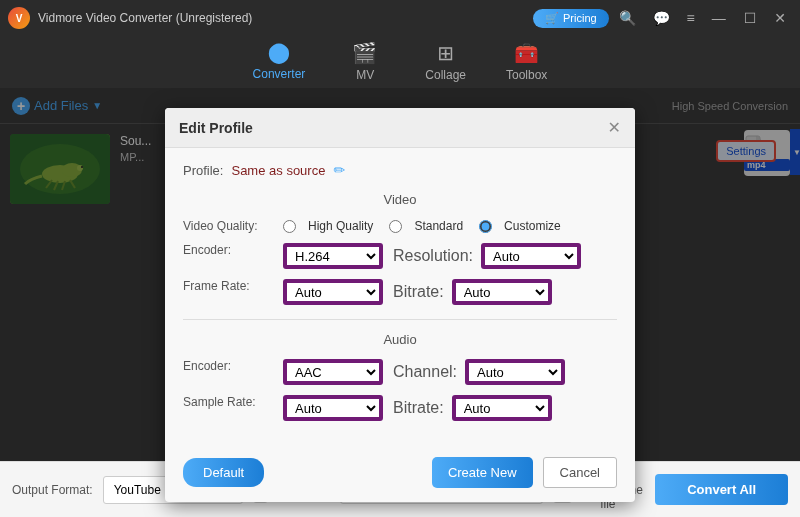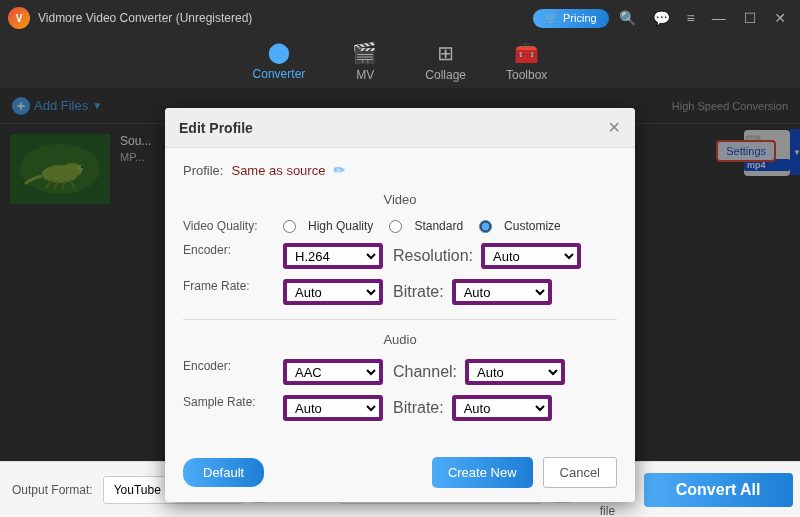--- a/index.html
+++ b/index.html
@@ -229,21 +229,21 @@
       margin-left: auto;
     }
     .merge-cb { cursor: pointer; }
     .merge-label { font-size: 12px; color: #555; }
     .convert-all-btn {
       background: linear-gradient(90deg, #4dabf7, #1c7ed6);
       color: white;
       border: none;
       border-radius: 4px;
       padding: 8px 32px;
-      font-size: 16px;
+      font-size: 13px;
       font-weight: 600;
       cursor: pointer;
       white-space: nowrap;
     }
 
     
     .modal-overlay {
       position: absolute;
       top: 0; left: 0; right: 0; bottom: 0;
       background: rgba(0,0,0,0.4);

